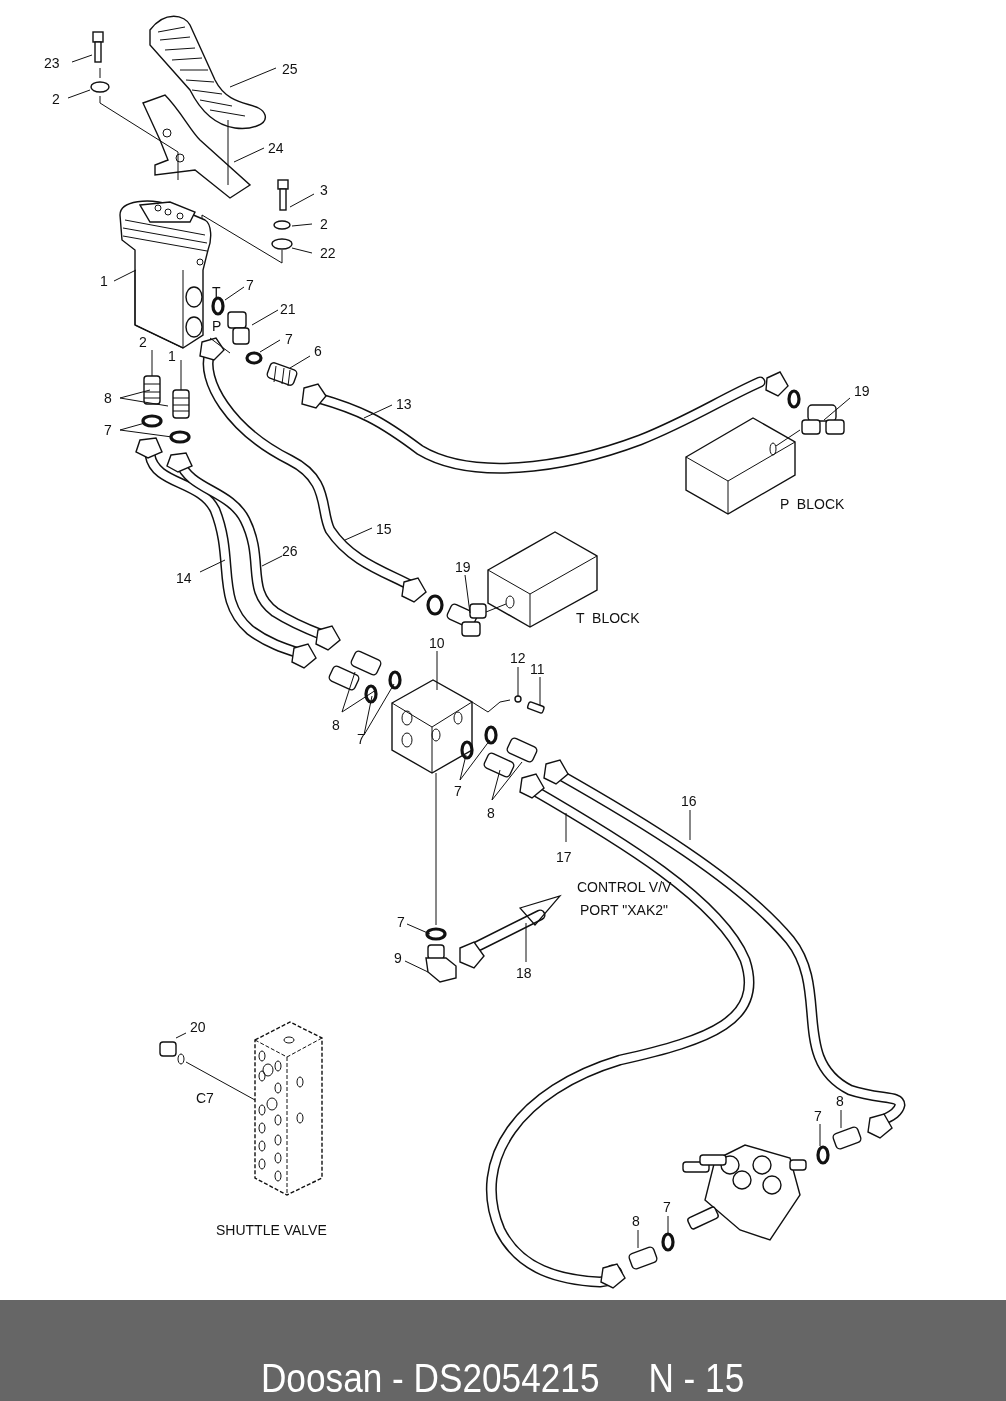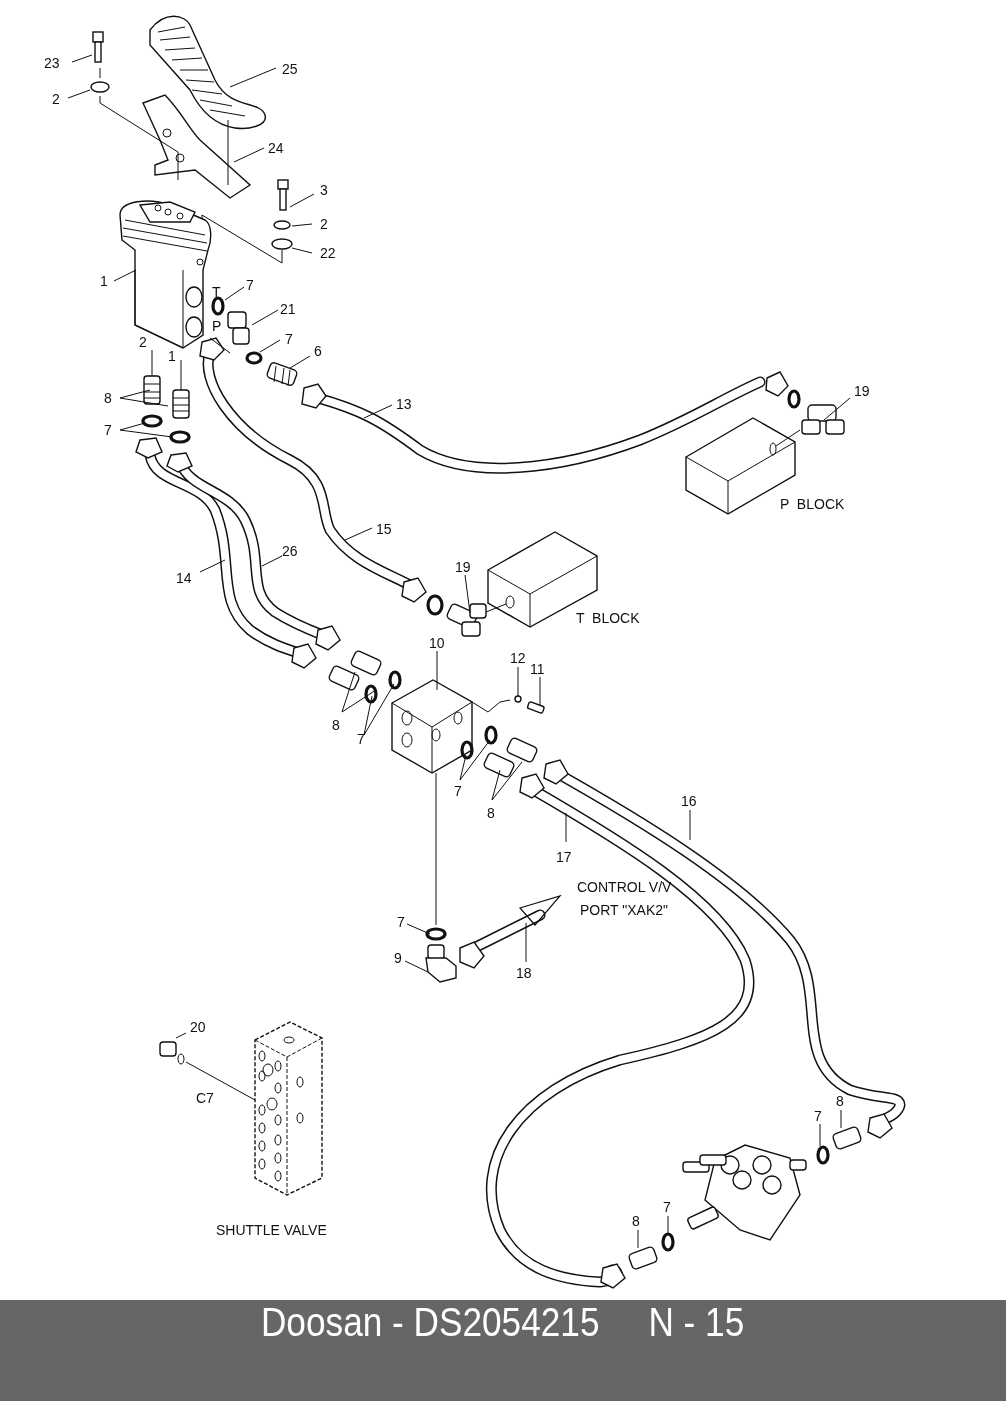--- a/index.html
+++ b/index.html
@@ -6,21 +6,21 @@
   body{width:1006px;height:1401px;position:relative;overflow:hidden;font-family:"Liberation Sans",sans-serif;}
   #diagram{position:absolute;left:0;top:0;width:1006px;height:1300px;}
   #diagram text{font-family:"Liberation Sans",sans-serif;font-size:14px;fill:#111;}
   #diagram .note{font-size:14px;}
   .ln{stroke:#111;stroke-width:1.2;fill:none;}
   .thin{stroke:#111;stroke-width:1;fill:none;}
   .part{stroke:#111;stroke-width:1.4;fill:#fff;}
   .ring{stroke:#111;stroke-width:3.2;fill:none;}
   .hose{stroke:#111;stroke-width:11;fill:none;stroke-linecap:round;stroke-linejoin:round;}
   .hose-in{stroke:#fff;stroke-width:8;fill:none;stroke-linecap:round;stroke-linejoin:round;}
-  #footer{position:absolute;left:0;top:1300px;width:1006px;height:101px;background:#666666;display:flex;align-items:flex-start;justify-content:center;}
+  #footer{position:absolute;left:0;top:1300px;width:1006px;height:101px;background:#666666;display:flex;align-items:flex-end;justify-content:center;}
   #footer span{color:#fff;font-family:"Liberation Sans",sans-serif;font-size:40px;letter-spacing:0;transform:scaleX(0.88);display:inline-block;}
 </style>
 </head>
 <body>
 
 <svg id="diagram" viewBox="0 0 1006 1300" xmlns="http://www.w3.org/2000/svg">
 
   <g>
     <path class="hose" d="M318,398 C360,410 380,420 420,450 C470,480 560,470 640,440 C690,420 720,400 760,382"></path>
     <path class="hose-in" d="M318,398 C360,410 380,420 420,450 C470,480 560,470 640,440 C690,420 720,400 760,382"></path>

